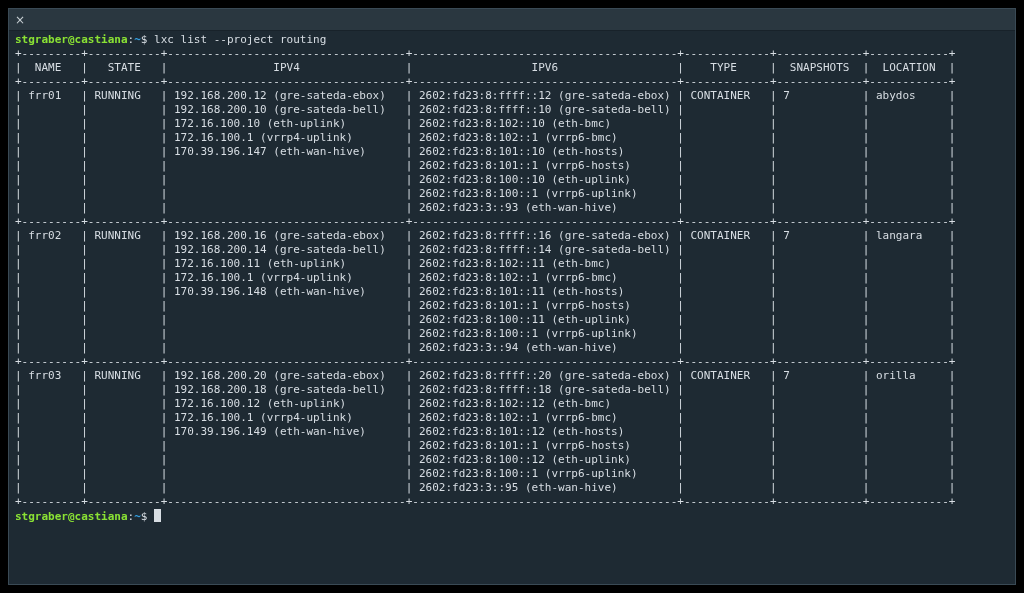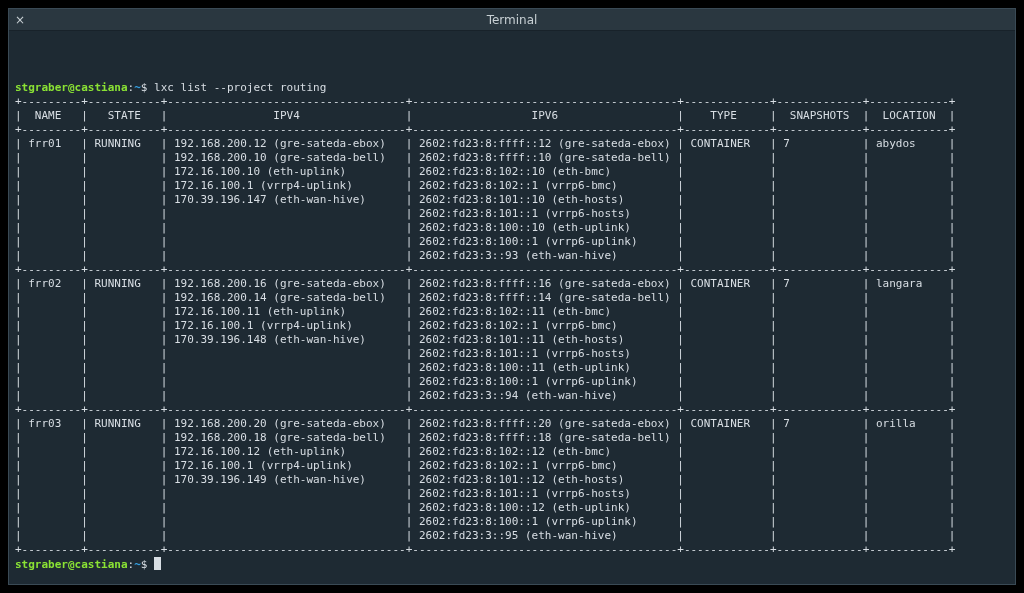--- a/index.html
+++ b/index.html
@@ -48,42 +48,40 @@
     left: 0; right: 0;
     text-align: center;
     pointer-events: none;
   }
   .term {
     flex: 1;
     padding: 2px 6px;
     color: #d8dee4;
     white-space: pre;
     overflow: hidden;
-    margin-top: 48px;
   }
   .g { color: #8ae234; font-weight: bold; }   
   .b { color: #34a0e2; font-weight: bold; }   
   .w { color: #d8dee4; }                       
   .cursor {
     display: inline-block;
     width: 7px;
     height: 13px;
     background: #d8dee4;
     vertical-align: -2px;
   }
 </style>
 </head>
 <body>
 
 <div class="window">
   <div class="titlebar">
     <div class="close-btn">
       <span>×</span>
     </div>
-    <div class="title-text">Terminal</div>
   </div>
   <div class="term" id="term"><span class="g">stgraber@castiana</span><span class="w">:</span><span class="b">~</span><span class="w">$ </span><span class="w">lxc list --project routing</span>
 <span class="w">+---------+-----------+------------------------------------+----------------------------------------+-------------+-------------+------------+
 |  NAME   |   STATE   |                IPV4                |                  IPV6                  |    TYPE     |  SNAPSHOTS  |  LOCATION  |
 +---------+-----------+------------------------------------+----------------------------------------+-------------+-------------+------------+
 | frr01   | RUNNING   | 192.168.200.12 (gre-sateda-ebox)   | 2602:fd23:8:ffff::12 (gre-sateda-ebox) | CONTAINER   | 7           | abydos     |
 |         |           | 192.168.200.10 (gre-sateda-bell)   | 2602:fd23:8:ffff::10 (gre-sateda-bell) |             |             |            |
 |         |           | 172.16.100.10 (eth-uplink)         | 2602:fd23:8:102::10 (eth-bmc)          |             |             |            |
 |         |           | 172.16.100.1 (vrrp4-uplink)        | 2602:fd23:8:102::1 (vrrp6-bmc)         |             |             |            |
 |         |           | 170.39.196.147 (eth-wan-hive)      | 2602:fd23:8:101::10 (eth-hosts)        |             |             |            |

